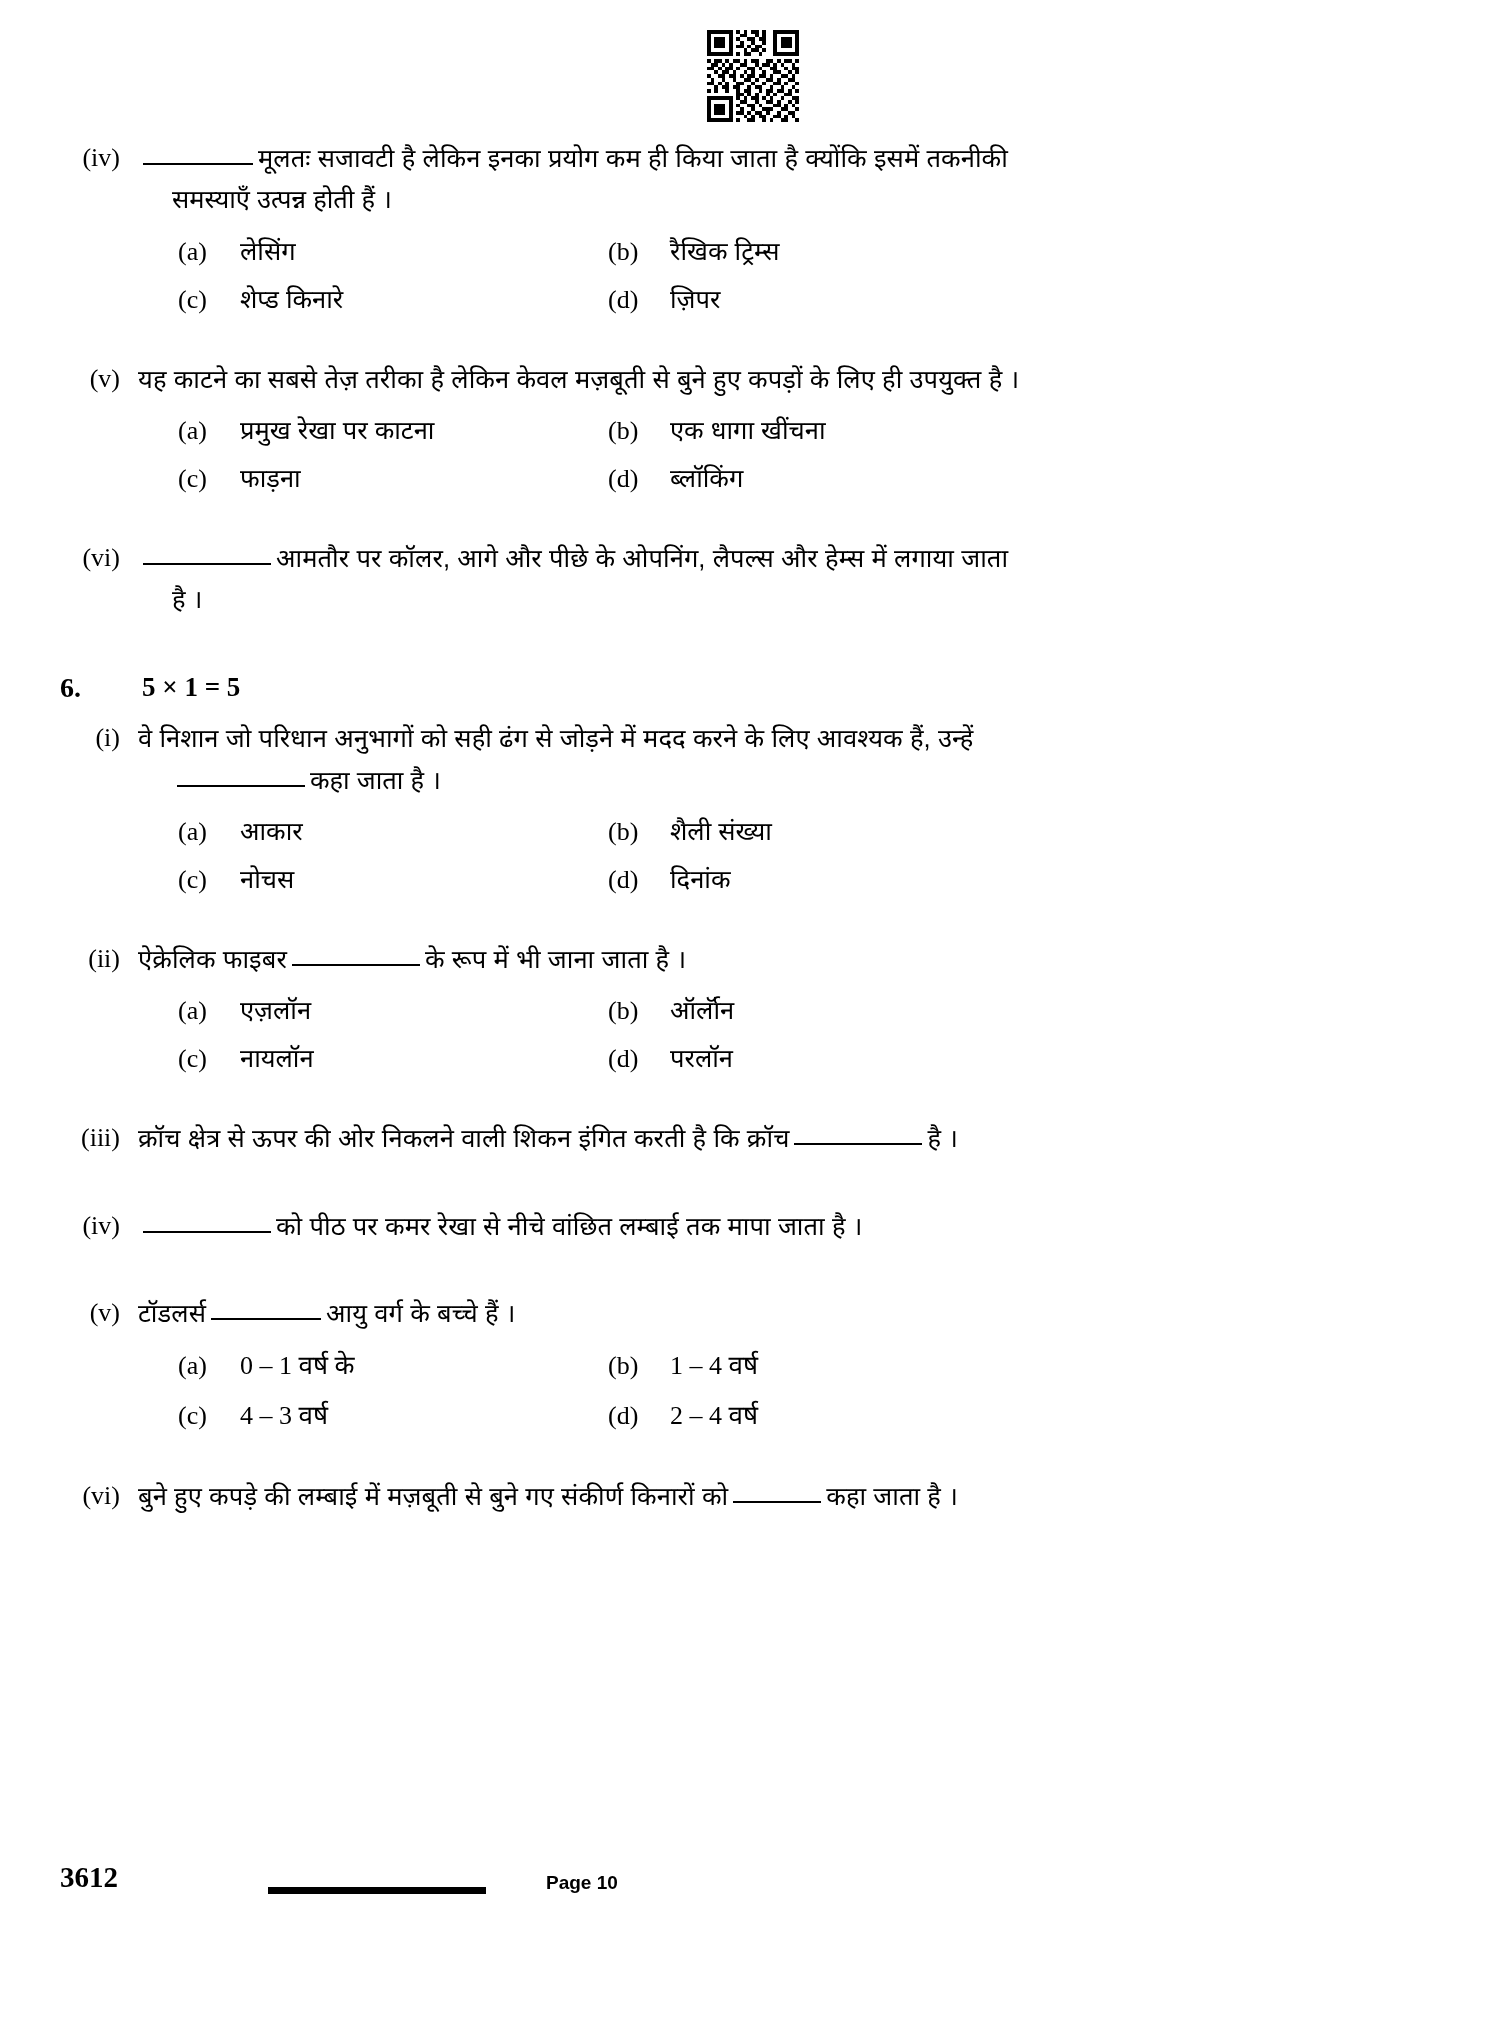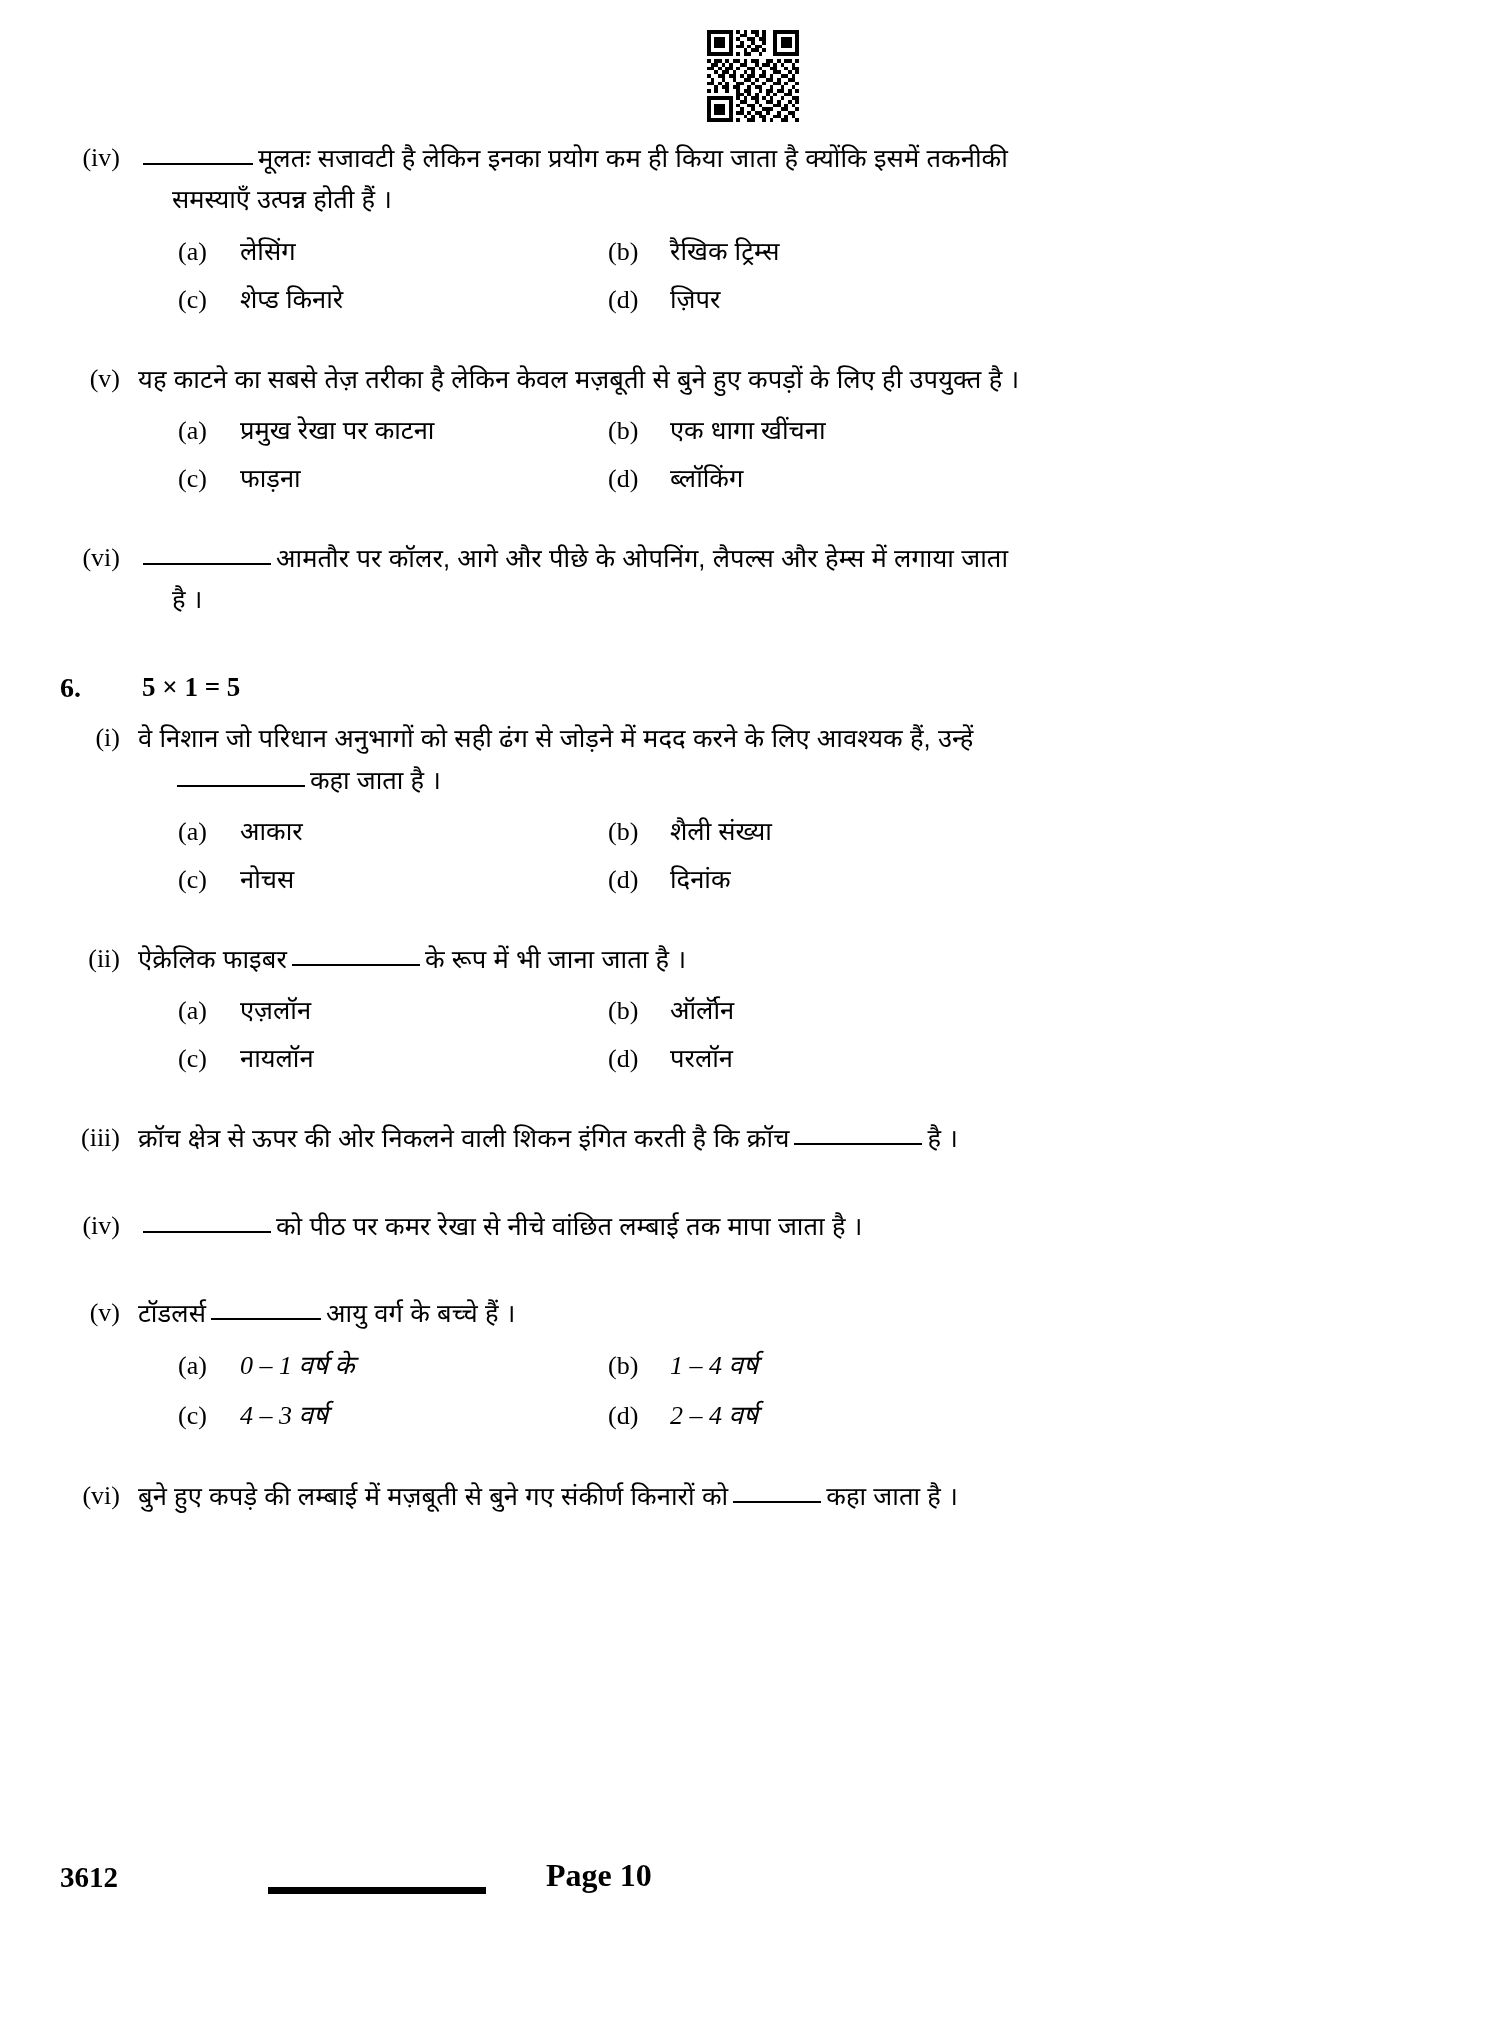--- a/index.html
+++ b/index.html
@@ -111,21 +111,20 @@
     font-family: "Liberation Serif", serif;
   }
   .opt-val {
     font-family: "Liberation Sans", "DejaVu Sans", sans-serif;
     font-size: 25.5px;
     white-space: nowrap;
   }
   .opt-val.num {
     font-family: "Liberation Serif", serif;
     font-size: 26px;
-    font-style: italic;
   }
 
   
   .section-head {
     display: flex;
     align-items: flex-start;
     margin-top: 52px;
     margin-bottom: 14px;
   }
   .sec-num {
@@ -169,23 +168,23 @@
   }
   .footer-rule {
     flex: 0 0 auto;
     width: 218px;
     height: 7px;
     background: #000;
     margin-left: 150px;
   }
   .footer-page {
     flex: 0 0 auto;
-    font-size: 32px;
+    font-size: 19px;
     font-weight: bold;
-    font-family: Liberation Serif, serif;
+    font-family: Liberation Sans, sans-serif;
     margin-left: 60px;
     margin-top: 16px;
   }
 </style>
 </head>
 <body>
 
 <div class="page">
 
   <div class="qr-wrap">

